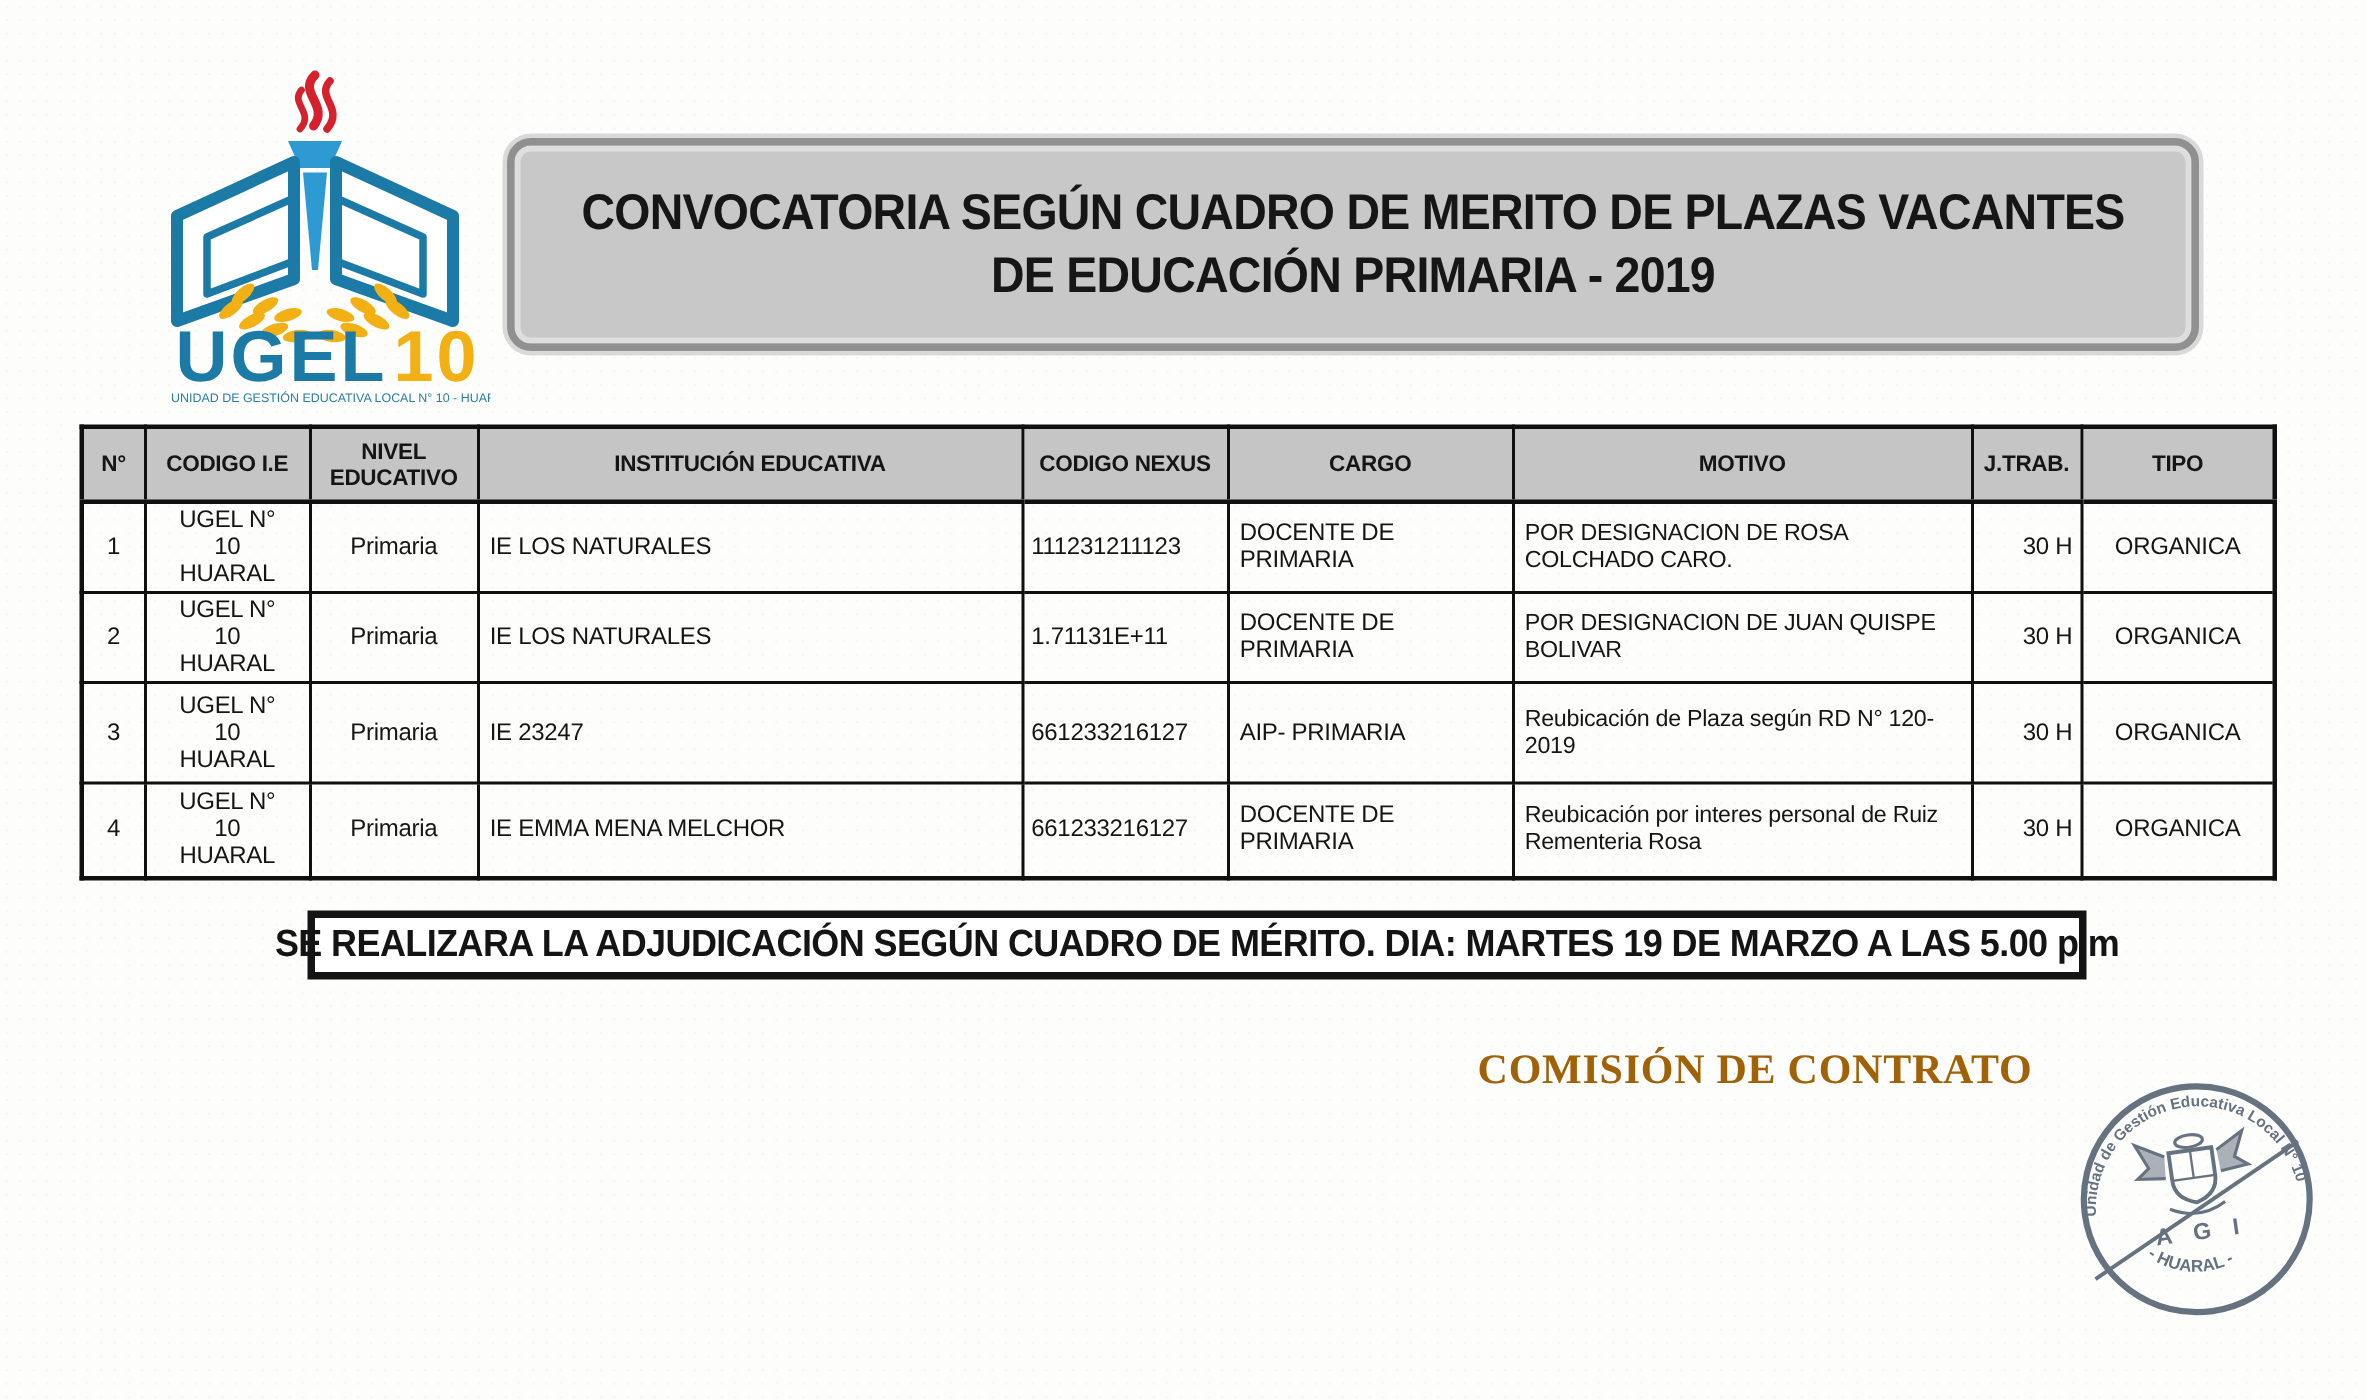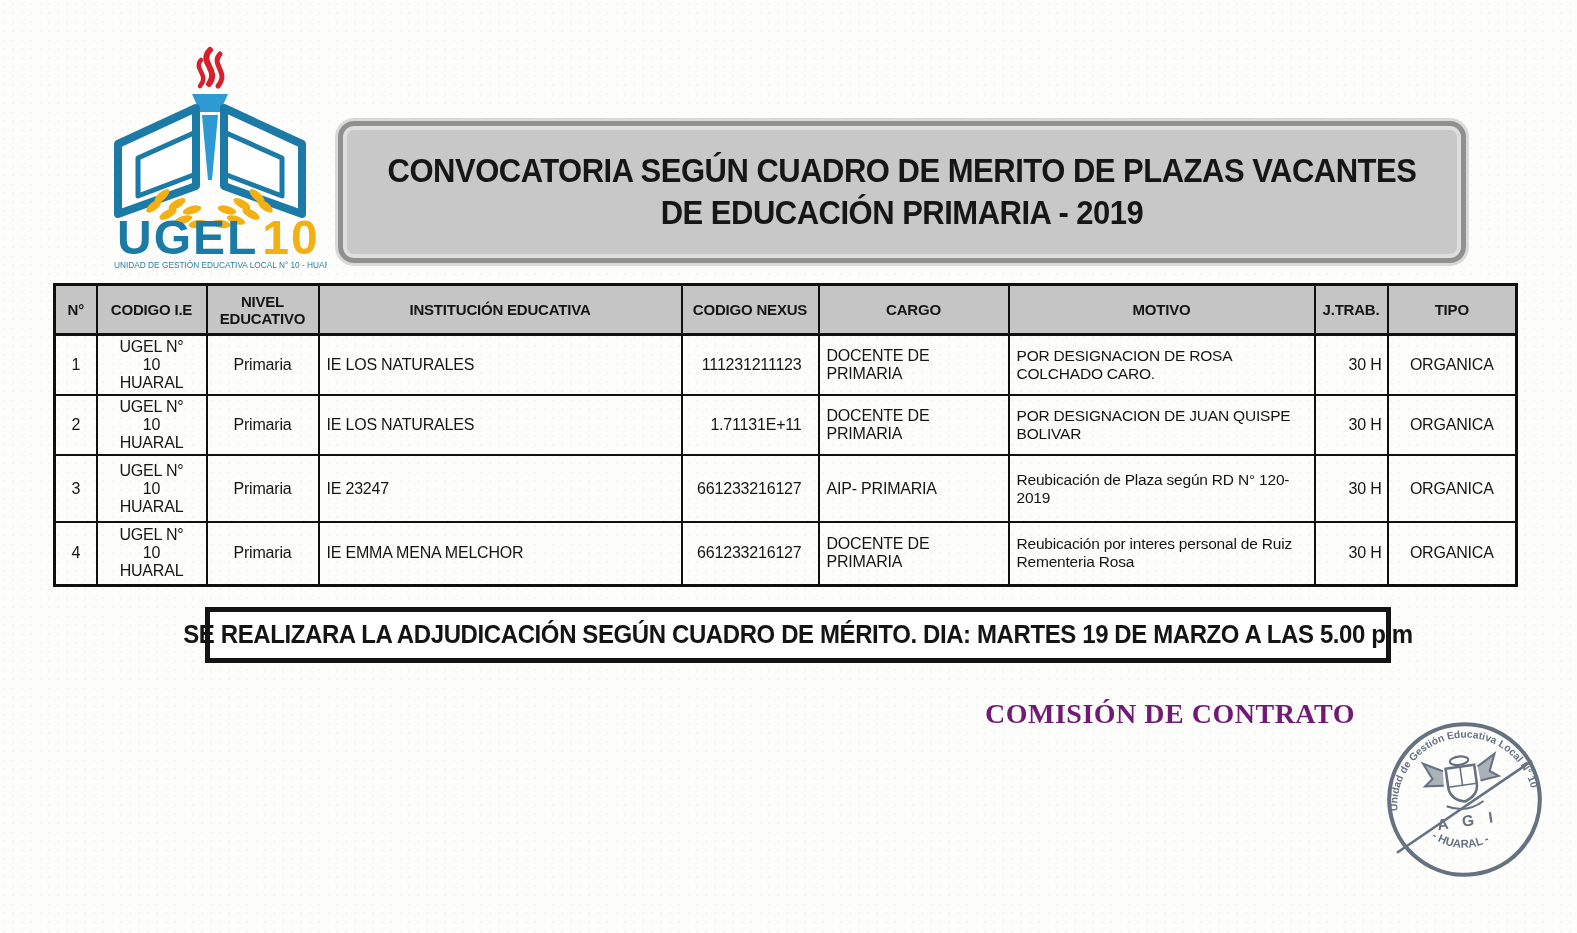--- a/index.html
+++ b/index.html
@@ -20,21 +20,20 @@
 
   
   .title-box {
     position:absolute; left:338px; top:92px; width:1128px; height:142px;
     background:#c8c8c8;
     border:5px solid #909090;
     border-radius:16px;
     box-shadow: inset 0 0 0 4px #dedede, 0 0 0 3px #d9d9d9;
     display:flex; flex-direction:column; align-items:center; justify-content:center;
     gap:6px;
-    margin-top:29px;
   }
   .title-line {
     font-weight:bold; font-size:31px; letter-spacing:-0.5px; color:#161616;
     transform:scaleY(1.08);
     white-space:nowrap;
   }
 
   
   .vacancy-table {
     position:absolute; left:53px; top:283px; width:1462px;
@@ -55,44 +54,44 @@
     height:50px; border-bottom:3px solid #101010;
   }
   .vacancy-table tbody tr.r0 td { height:58px; }
   .vacancy-table tbody tr.r1 td { height:60px; }
   .vacancy-table tbody tr.r2 td { height:67px; }
   .vacancy-table tbody tr.r3 td { height:63px; }
   .vacancy-table td.c0 { text-align:center; }
   .vacancy-table td.c1 { text-align:center; padding:2px 12px; }
   .vacancy-table td.c2 { text-align:center; }
   .vacancy-table td.c3 { text-align:left; padding-left:7px; }
-  .vacancy-table td.c4 { text-align:right; padding-right:16px; }
+  .vacancy-table td.c4 { text-align:left; padding-right:16px; }
   .vacancy-table td.c5 { text-align:left; padding-left:7px;margin-left:20px; }
   .vacancy-table td.c6 { text-align:left; padding-left:7px; font-size:15.5px;border-radius:17px; }
   .vacancy-table td.c7 { text-align:right; }
   .vacancy-table td.c8 { text-align:center; }
 
   
   .announce-box {
-    position:absolute; left:205px; top:607px; width:1186px; height:56px;
+    position:absolute; left:205px; top:607px; width:1186px; height:46px;
     background:#fff;
     border:5px solid #141414;
     display:flex; align-items:center; justify-content:center;
   }
   .announce-text {
     font-weight:bold; font-size:24px; letter-spacing:-0.4px; color:#141414;
     transform:scaleY(1.05); white-space:nowrap;
   }
 
   
   .commission {
     position:absolute; left:960px; top:698px; width:420px;
     text-align:center;
     font-family:"Liberation Serif", serif;
-    font-weight:bold; font-size:28px; letter-spacing:0.5px; color:#701a75;
+    font-weight:bold; font-size:28px; letter-spacing:0.5px; color:#a16207;
   }
 
   
   .stamp {
     position:absolute; left:1382px; top:712px; width:165px; height:175px;
     opacity:0.85;
     transform:rotate(-8deg);
   }
 </style>
 </head>

